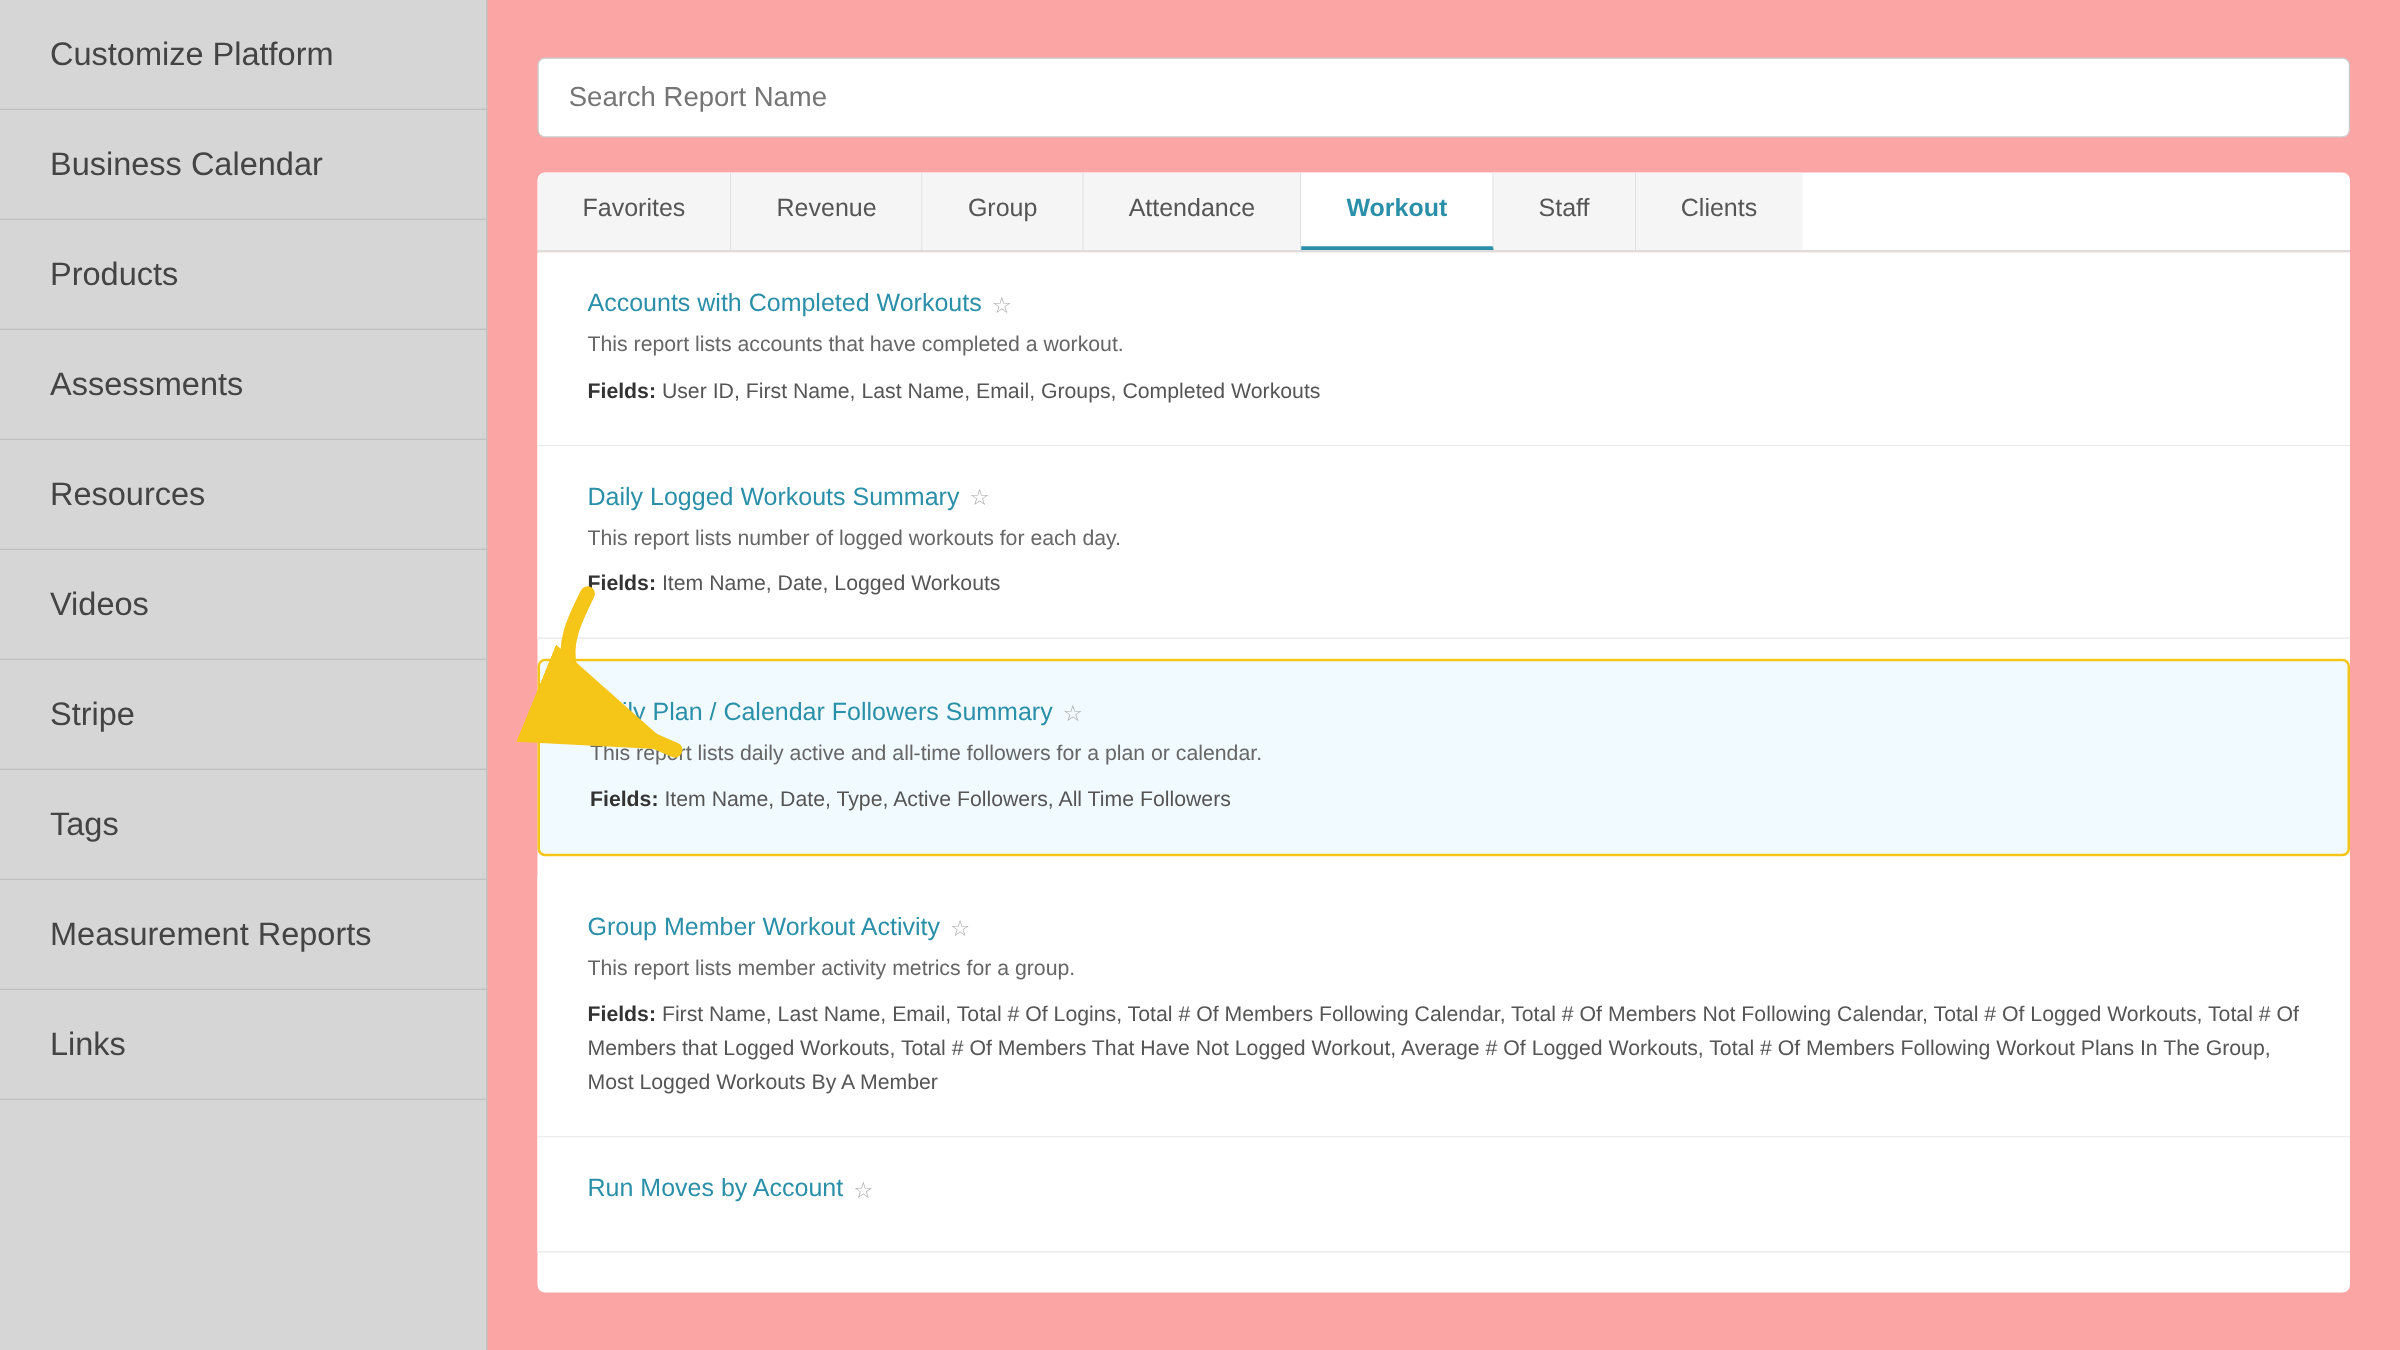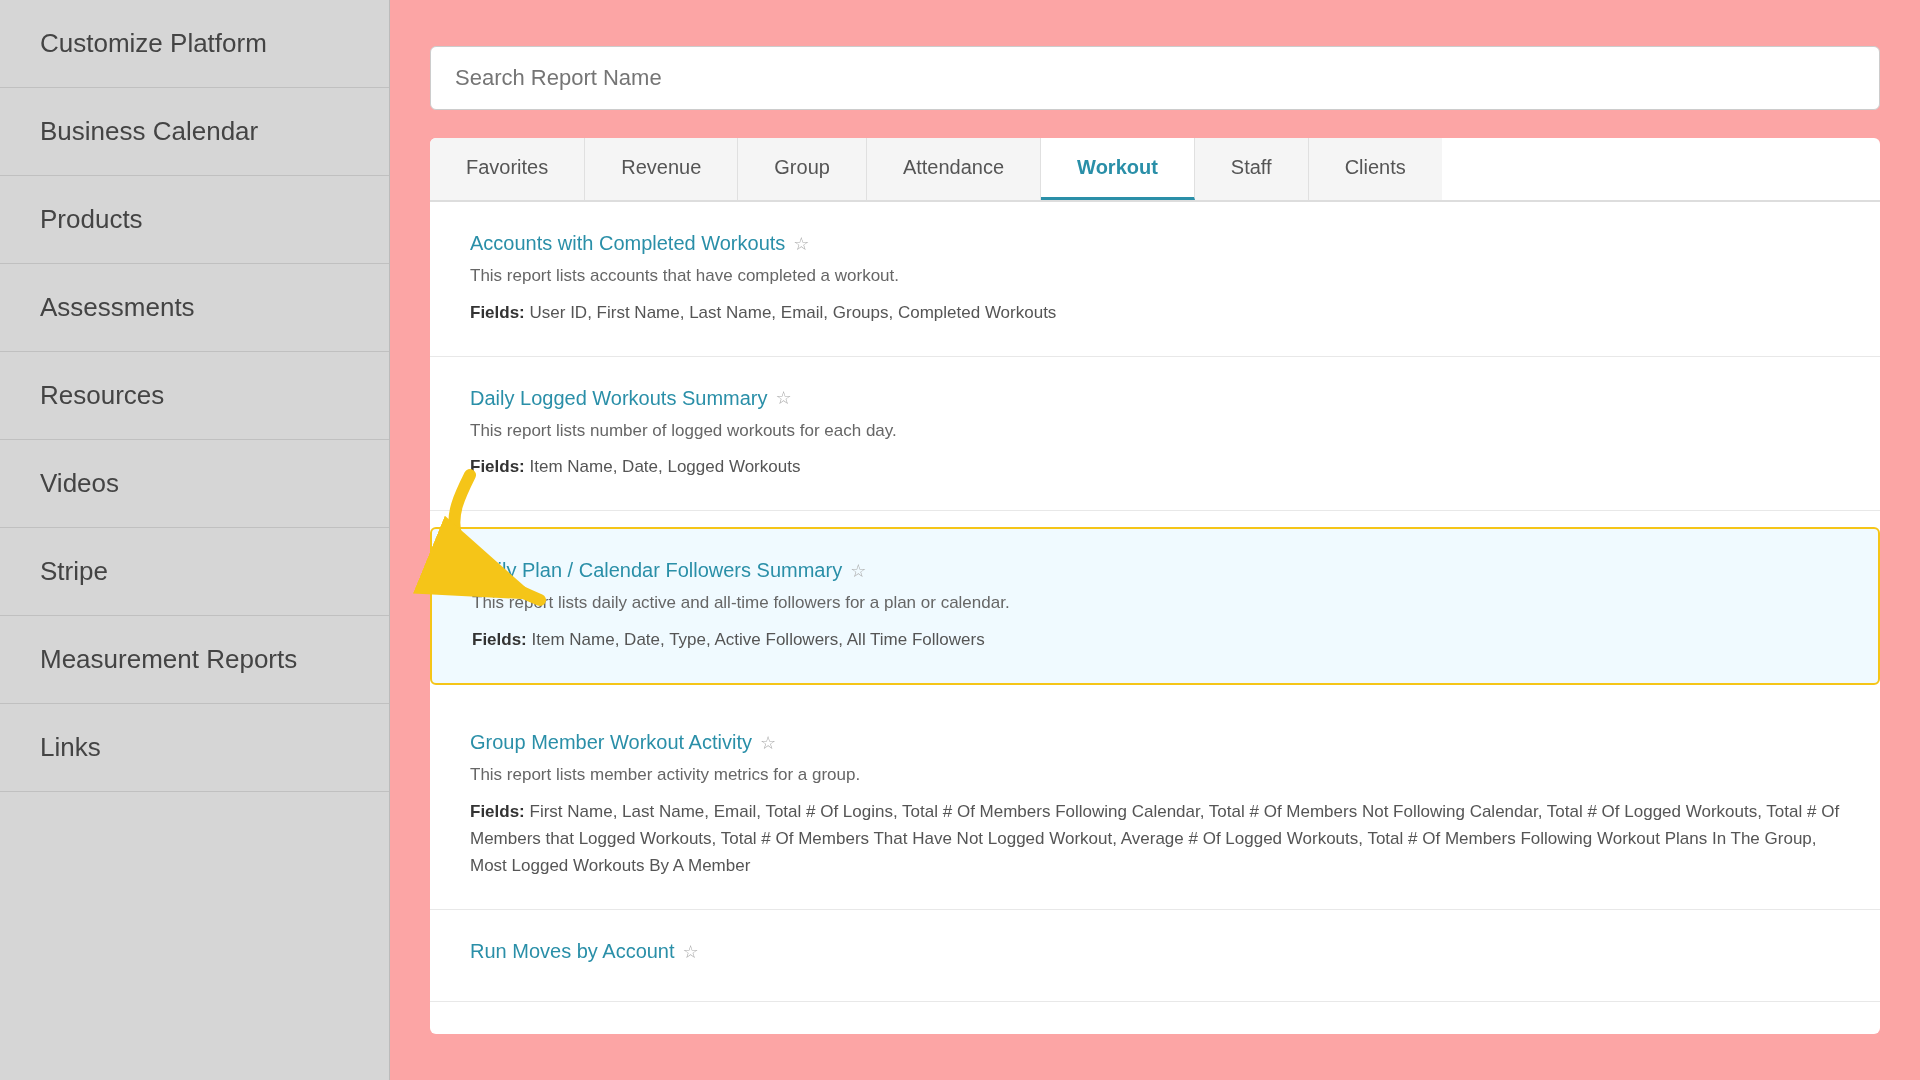--- a/index.html
+++ b/index.html
@@ -125,20 +125,21 @@
 
 <div class="sidebar">
 
 <div class="sidebar-item">Customize Platform</div>
     <div class="sidebar-item">Business Calendar</div>
     <div class="sidebar-item">Products</div>
     <div class="sidebar-item">Assessments</div>
     <div class="sidebar-item">Resources</div>
     <div class="sidebar-item">Videos</div>
     <div class="sidebar-item">Stripe</div>
+    <div class="sidebar-item">Tags</div>
     <div class="sidebar-item">Measurement Reports</div>
     <div class="sidebar-item">Links</div>
   </div>
 
 <div style="position:relative; flex:1; display:flex; flex-direction:column; padding: 46px 40px; background:#fca5a5; overflow-y:auto;">
 
   <svg style="position:absolute; left:0px; top:455px; width:230px; height:200px; pointer-events:none; z-index:100; overflow:visible;">
     <defs>
       <marker id="arrowhead" markerWidth="10" markerHeight="7" refX="10" refY="3.5" orient="auto">
         <polygon points="0 0, 10 3.5, 0 7" fill="#f5c518"></polygon>

